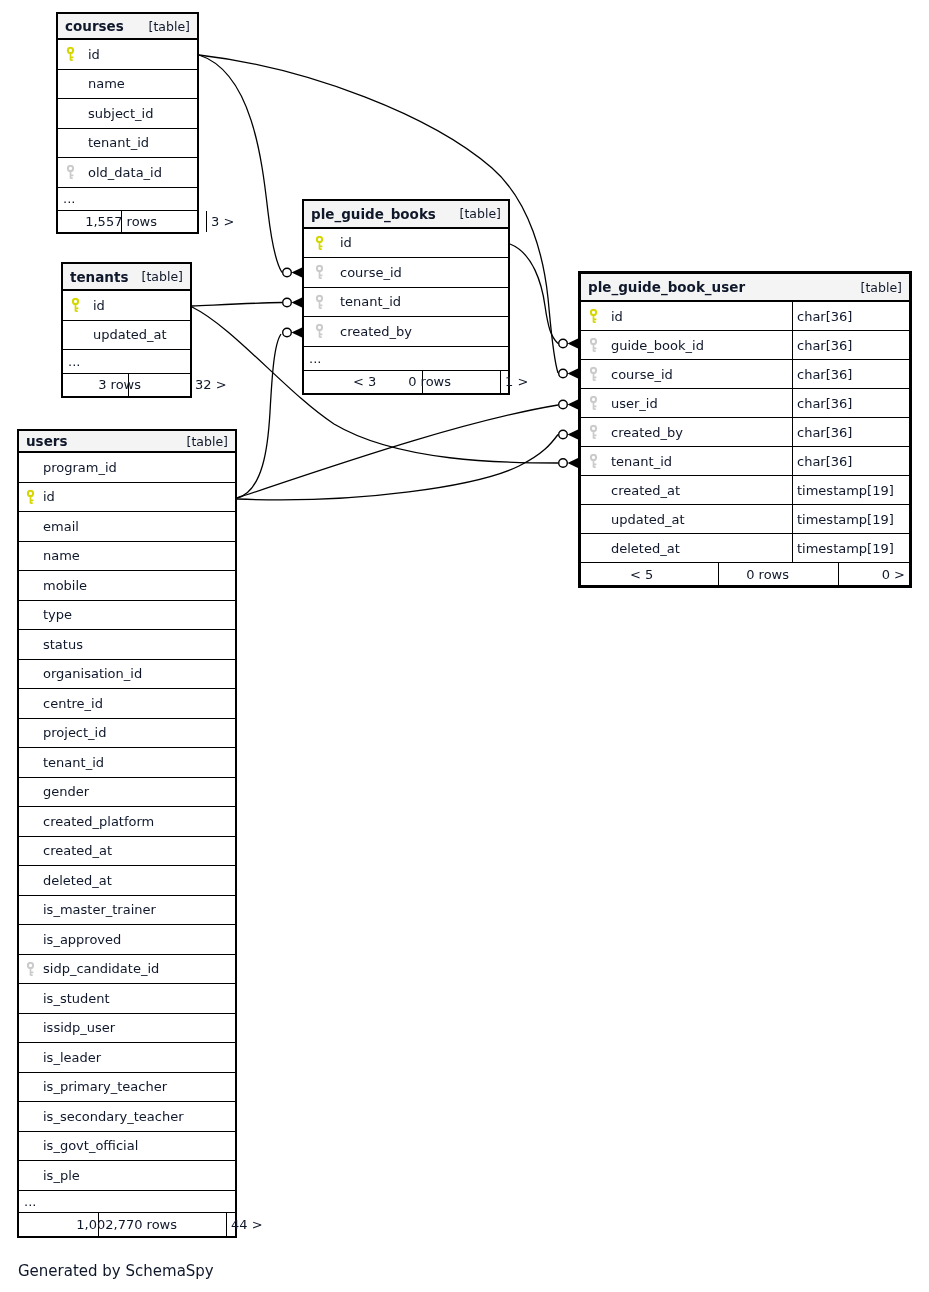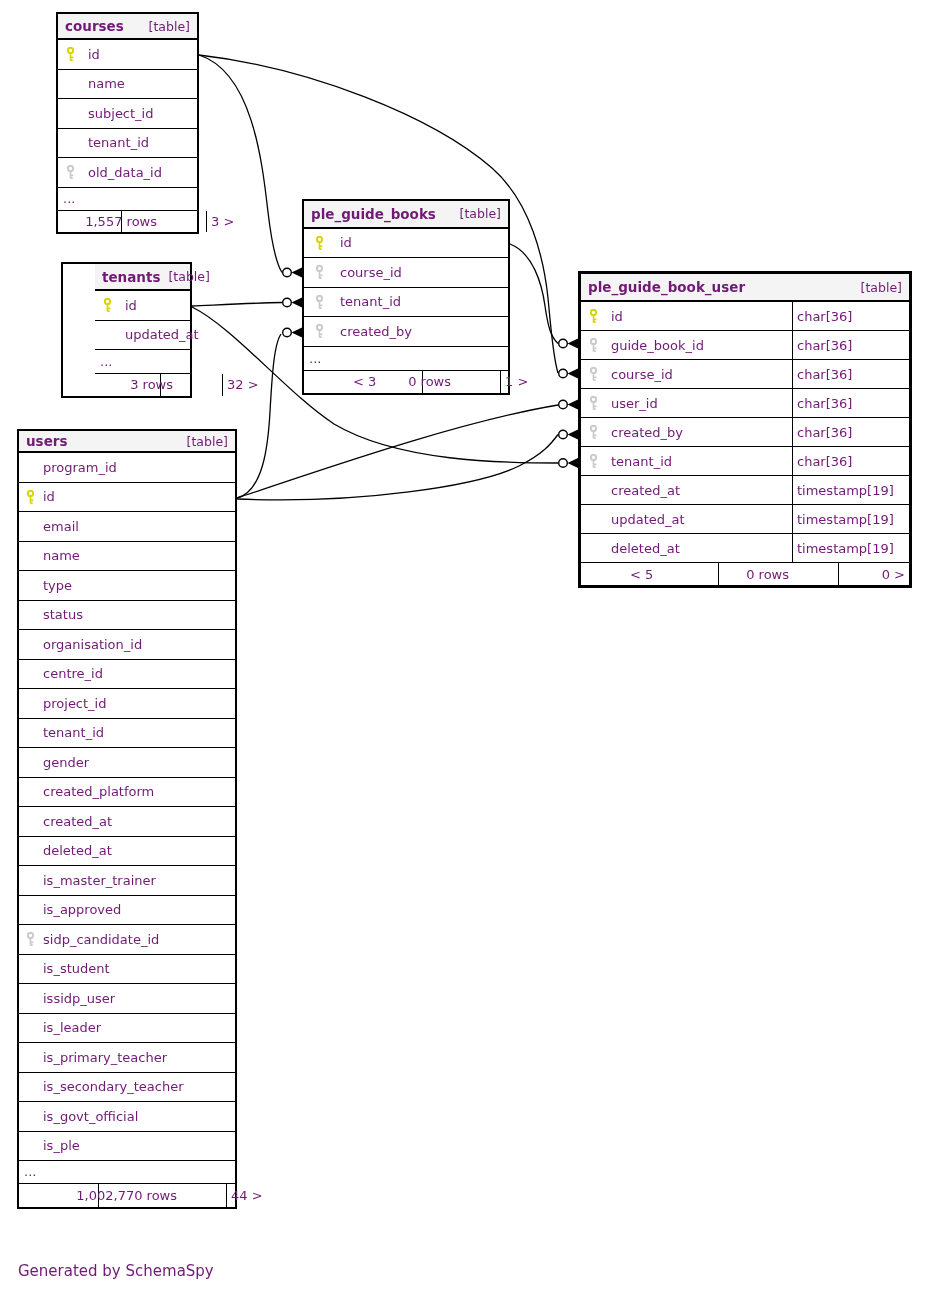--- a/index.html
+++ b/index.html
@@ -1,17 +1,17 @@
 <!DOCTYPE html>
 <html><head>
 <meta charset="utf-8">
 <style>
   html,body{margin:0;padding:0;background:#fff;}
   #canvas{position:relative;width:929px;height:1292px;background:#fff;overflow:hidden;
-          font-family:"DejaVu Sans","Liberation Sans",sans-serif;font-size:13px;color:#701a75;}
+          font-family:"DejaVu Sans","Liberation Sans",sans-serif;font-size:13px;color:#0f172a;}
   #edges{position:absolute;left:0;top:0;pointer-events:none;}
   #edges path{stroke:#000;stroke-width:1.3;fill:none;}
   #edges circle{fill:#fff;stroke:#000;stroke-width:1.4;}
   #edges polygon{fill:#000;stroke:none;}
 
   .tbl{position:absolute;background:#fff;border:2px solid #000;box-sizing:border-box;}
   .hdr{display:flex;justify-content:space-between;align-items:center;background:#f4f4f4;
        border-bottom:2px solid #000;padding:0 7px;box-sizing:border-box;}
   .tname{font-weight:bold;font-size:13.5px;white-space:nowrap;}
   .ttag{font-size:12.5px;margin-left:8px;white-space:nowrap;}
@@ -26,21 +26,21 @@
   .foot>div{display:flex;align-items:center;padding:0 4px;box-sizing:border-box;white-space:nowrap;margin-left:45px;}
   .fc2,.fc3{border-left:1px solid #000;justify-content:flex-end;}
   .fc1{justify-content:flex-start;}
 
   #table-courses{left:56px;top:12px;width:143px;}
   #table-courses .hdr{height:26px;}
   #table-courses .row{height:29.5px;}
   #table-courses .dots{height:23px;}
   #table-courses .foot{height:21px;grid-template-columns:18px 85px 1fr;}
 
-  #table-tenants{left:61px;top:262px;width:131px;padding-left:32px;}
+  #table-tenants{left:61px;top:262px;width:131px;}
   #table-tenants .hdr{height:27px;}
   #table-tenants .row{height:29.5px;}
   #table-tenants .dots{height:23.5px;}
   #table-tenants .foot{height:22px;grid-template-columns:20px 62px 1fr;}
 
   #table-ple-guide-books{left:302px;top:199px;width:208px;}
   #table-ple-guide-books .hdr{height:27.5px;}
   #table-ple-guide-books .row{height:29.5px;}
   #table-ple-guide-books .lbl{padding-left:36px;}
   #table-ple-guide-books .key{left:10px;}
@@ -298,20 +298,23 @@
             </svg></span>
           <span class="lbl">id</span>
         </div>
         <div class="row">
           <span class="lbl">email</span>
         </div>
         <div class="row">
           <span class="lbl">name</span>
         </div>
         <div class="row">
+          <span class="lbl">mobile</span>
+        </div>
+        <div class="row">
           <span class="lbl">type</span>
         </div>
         <div class="row">
           <span class="lbl">status</span>
         </div>
         <div class="row">
           <span class="lbl">organisation_id</span>
         </div>
         <div class="row">
           <span class="lbl">centre_id</span>

